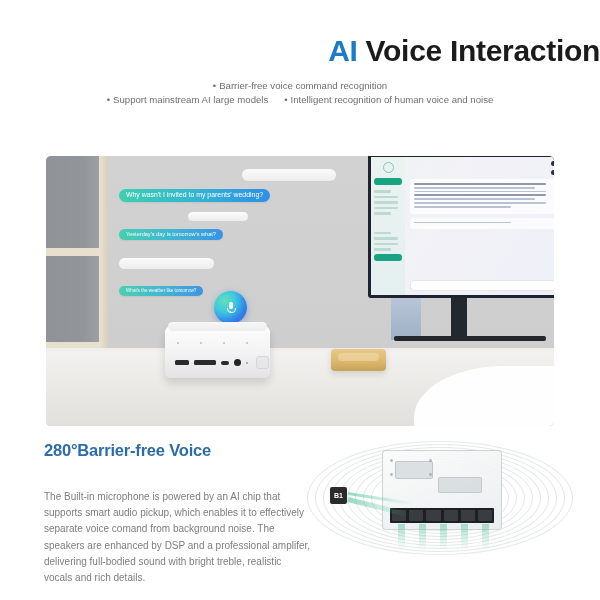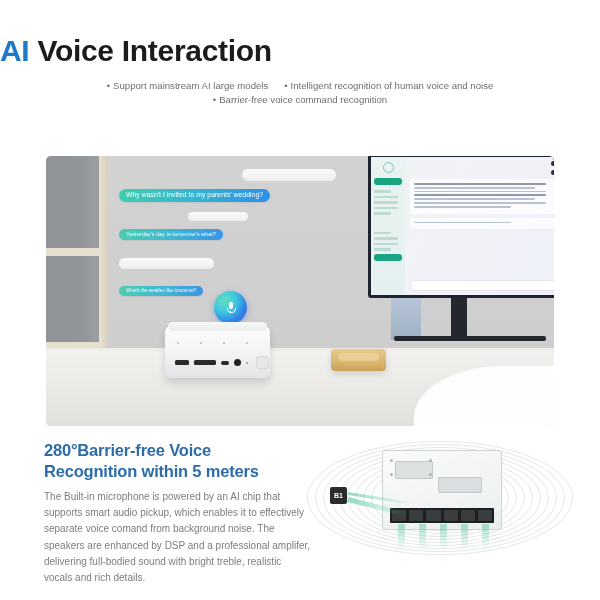--- a/index.html
+++ b/index.html
@@ -5,21 +5,21 @@
   html,body{margin:0;padding:0;}
   body{
     width:600px;height:600px;overflow:hidden;
     background:#ffffff;
     font-family:"Liberation Sans","DejaVu Sans",sans-serif;
     -webkit-font-smoothing:antialiased;
   }
   .page{position:relative;width:600px;height:600px;}
 
   
-  .header{padding-top:36px;text-align:left;}
+  .header{padding-top:36px;text-align:right;}
   .title{
     font-size:30px;font-weight:bold;color:#1b1b1b;
     letter-spacing:-0.3px;line-height:1;margin:0;
   }
   .title .ai{color:#1d7ac8;}
   .subtitle{
     font-size:14.3px;color:#1d1d1d;margin:9px 0 0 0;
     letter-spacing:-0.25px;line-height:1.15;
   }
   .bullets{margin:13px 0 0 0;color:#6f6f6f;font-size:9.6px;line-height:1.45;}
@@ -161,25 +161,25 @@
 </style>
 </head>
 <body>
 
 <div class="page">
 
   <div class="header">
     <h1 class="title"><span class="ai">AI</span><span> Voice Interaction</span></h1>
     <div class="bullets">
       <div class="row">
+        <span class="b">Barrier-free voice command recognition</span>
+      </div>
+      <div class="row">
         <span class="b">Support mainstream AI large models</span>
         <span class="b">Intelligent recognition of human voice and noise</span>
-      </div>
-      <div class="row">
-        <span class="b">Barrier-free voice command recognition</span>
       </div>
     </div>
   </div>
 
   <div class="scene">
     <div class="wall"></div>
     <div class="shelf">
       <div class="plank p1"></div>
       <div class="plank p2"></div>
       <div class="edge"></div>
@@ -263,21 +263,20 @@
           <div class="inputbar"></div>
         </div>
       </div>
     </div>
     <div class="stand"></div>
     <div class="base"></div>
   </div>
 
   <div class="bhead">
     <div>280°Barrier-free Voice</div>
-    <div>Recognition within 5 meters</div>
   </div>
   <div class="bbody">The Built-in microphone is powered by an AI chip that supports smart audio pickup, which enables it to effectively separate voice comand from background noise. The speakers are enhanced by DSP and a professional amplifer, delivering full-bodied sound with bright treble, realistic vocals and rich details.</div>
 
   <div class="rings">
     <div class="ring" style="width:264px;height:112px"></div>
     <div class="ring" style="width:248px;height:106px"></div>
     <div class="ring" style="width:232px;height:100px"></div>
     <div class="ring" style="width:216px;height:94px"></div>
     <div class="ring" style="width:200px;height:88px"></div>
     <div class="ring" style="width:184px;height:82px"></div>

